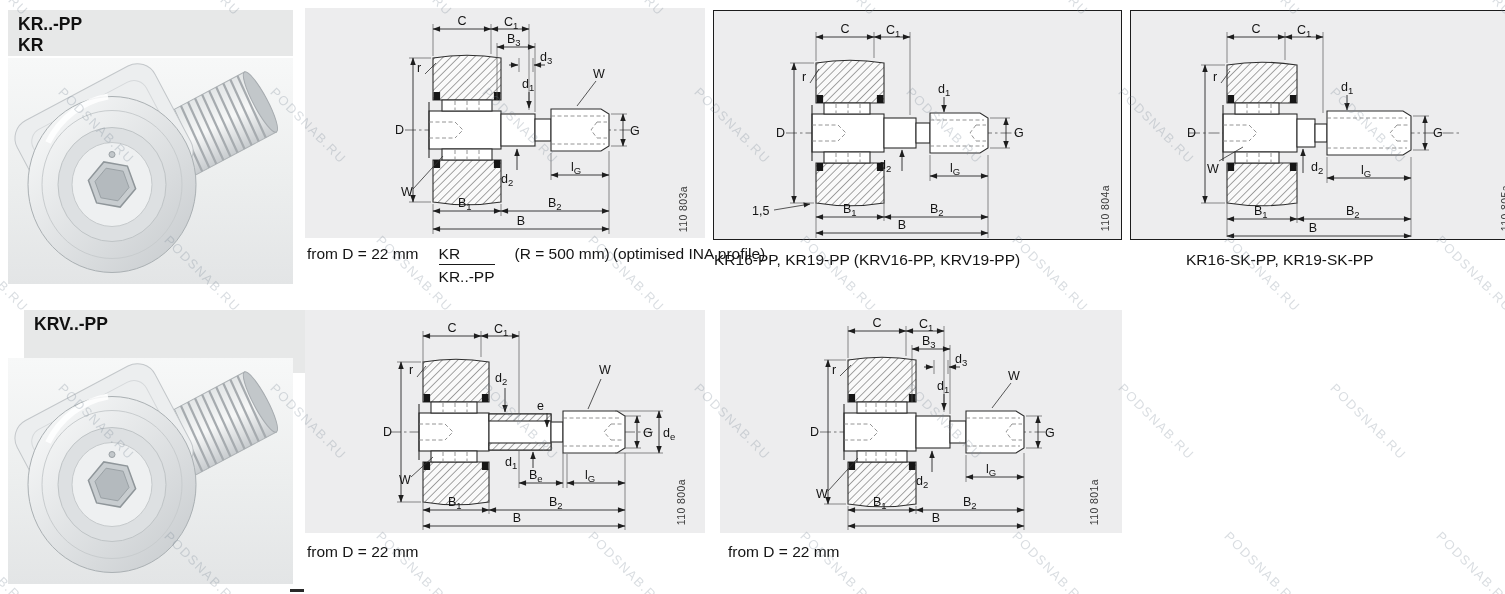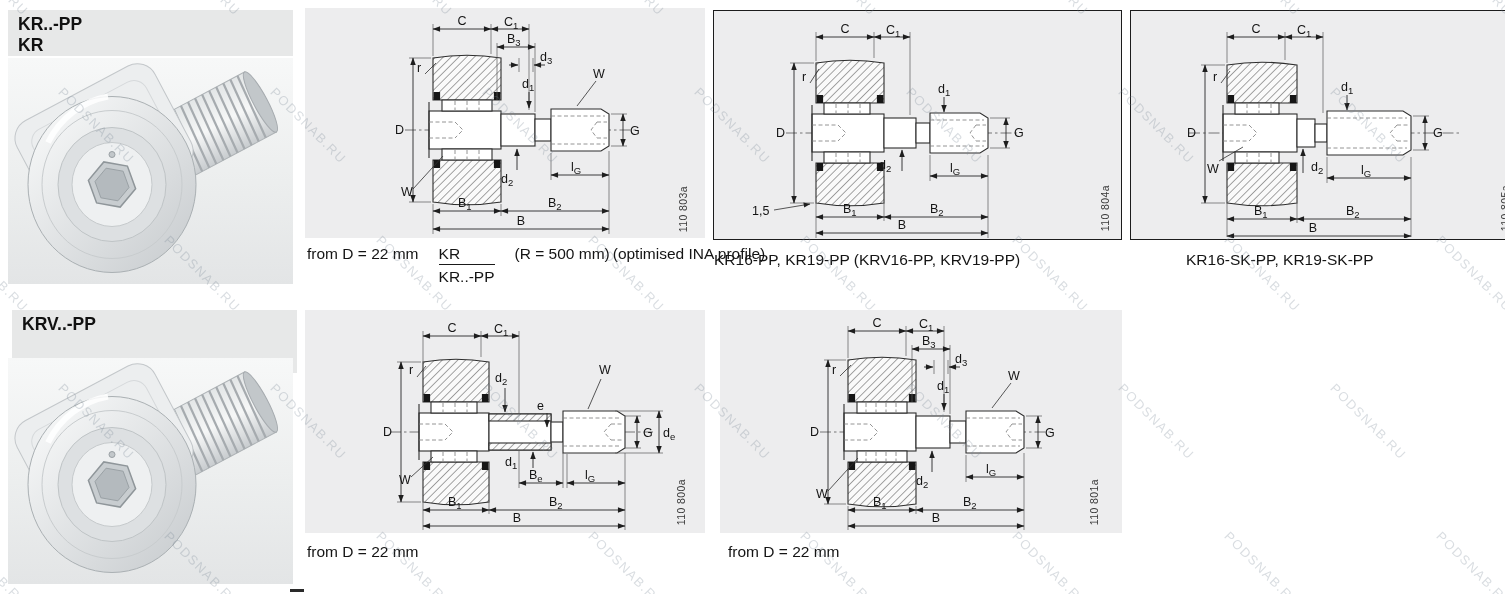--- a/index.html
+++ b/index.html
@@ -87,21 +87,21 @@
       <ellipse cx="104" cy="126" rx="54" ry="57" fill="#dde0e2" stroke="#bfc4c6"></ellipse>
       <ellipse cx="104" cy="126" rx="40" ry="42" fill="#eef0f1" stroke="#c6cacc"></ellipse>
       <circle cx="104" cy="96" r="3" fill="#c2c7ca" stroke="#9aa0a4"></circle>
       <polygon points="127.6,130.2 112.2,148.6 88.6,144.4 80.4,121.8 95.8,103.4 119.4,107.6" fill="#c8cdd0" stroke="#8f969a" stroke-width="1.5"></polygon>
       <polygon points="121,129 109.9,142.3 92.9,139.3 87,123 98.1,109.7 115.1,112.7" fill="#b4babe" stroke="#9aa1a5"></polygon>
       <path d="M40,84 A84,88 0 0 1 100,38" stroke="rgba(255,255,255,.85)" stroke-width="6" fill="none"></path>
     </g>
   </svg>
 </div>
 
-<div class="side-header" style="left:12px;top:310px;width:285px;height:63px">
+<div class="side-header" style="left:24px;top:310px;width:285px;height:63px">
   <div>KRV..-PP</div>
 </div>
 
 <div class="photo" style="left:8px;top:358px;width:285px;height:226px">
   <svg width="285" height="226" viewBox="0 0 285 225">
     <g transform="translate(150,98) rotate(-28)">
       <rect x="-10" y="-24" width="32" height="48" fill="#dadde0" stroke="#b3b8bb"></rect>
       <rect x="20" y="-34" width="96" height="68" fill="url(#pg2)" stroke="#aeb3b6"></rect>
       <g stroke="#a6abaf" stroke-width="2.2">
         <line x1="28" y1="-34" x2="24" y2="34"></line>

